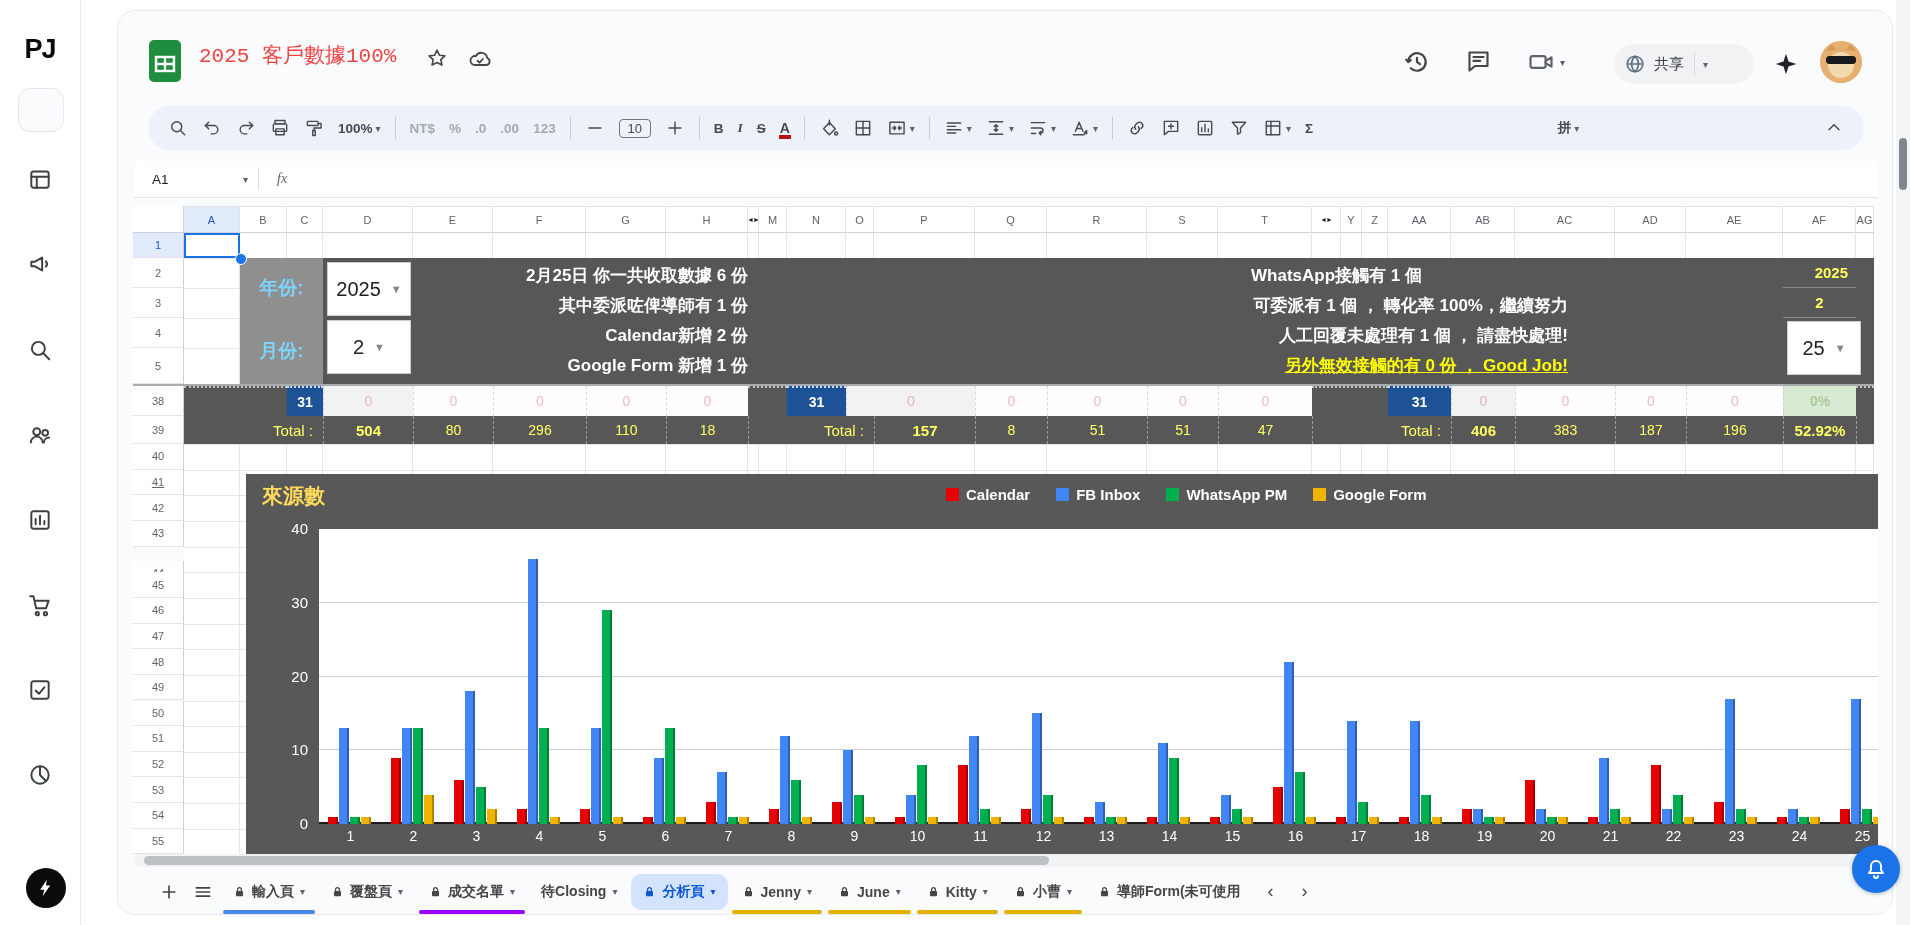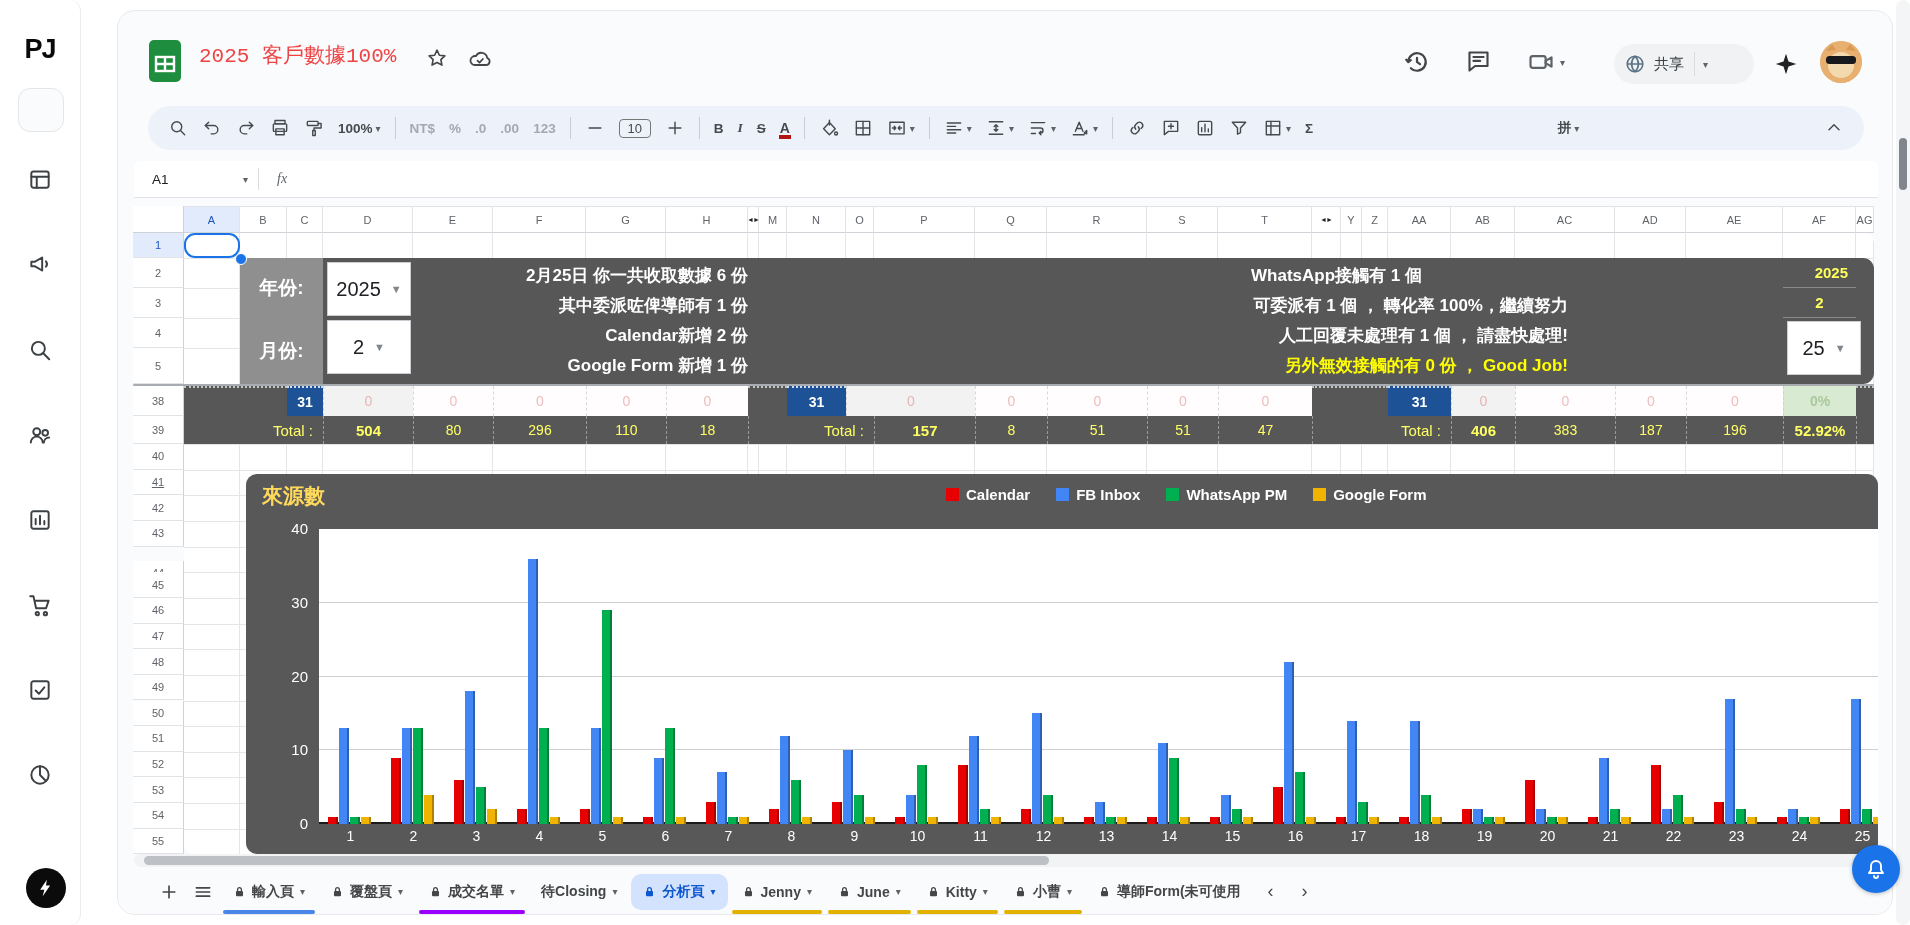--- a/index.html
+++ b/index.html
@@ -1,18 +1,18 @@
 <!DOCTYPE html>
 <html><head>
 <meta charset="utf-8">
 <style>
   html,body{margin:0;padding:0;}
   body{width:1910px;height:925px;position:relative;overflow:hidden;background:#fff;
        font-family:"Liberation Sans","DejaVu Sans",sans-serif;color:#202124;}
-  .abs{position:absolute;border-radius:11px;}
+  .abs{position:absolute;}
   svg{display:block;}
   
   .rail{left:0;top:0;width:80px;height:925px;background:#fff;border-right:1px solid #ececee;}
   .rail-logo{left:0;top:34px;width:80px;text-align:center;font-size:27px;font-weight:800;letter-spacing:-1px;color:#0a0a0a;}
   .rail-part{left:18px;top:88px;width:44px;height:42px;border:1px solid #e4e6e9;border-radius:12px;background:#fafbfc;}
   .rail-ic{left:27px;width:26px;height:26px;color:#3c4043;}
   .rail-fab{left:26px;top:868px;width:40px;height:40px;border-radius:50%;background:#0b0b0b;display:flex;align-items:center;justify-content:center;}
   
   .card{left:117px;top:10px;width:1776px;height:905px;background:#f9fbfd;border:1px solid #e7e9ec;
         border-radius:18px;overflow:hidden;box-sizing:border-box;}
@@ -54,21 +54,21 @@
   .ch-marker{font-size:7px;letter-spacing:-1px;color:#202124;background:#fff;}
   .rowhdr-cell{position:absolute;left:15px;width:51px;box-sizing:border-box;border-bottom:1px solid #e1e3e6;border-right:1px solid #cfd2d6;
                font-size:11px;color:#5f6368;display:flex;align-items:center;justify-content:center;background:#fff;}
   .rowhdr-cell.hl{background:#e2ebfb;color:#1a56c4;}
   .gridlines{left:66px;top:222px;width:1690px;height:621px;overflow:hidden;background:#fff;}
   .vline{position:absolute;top:0;bottom:0;width:1px;background:#e4e5e6;}
   .hline{position:absolute;left:0;right:0;height:1px;background:#e4e5e6;}
   
   .band{left:122px;top:247px;width:1634px;height:126px;background:#575757;}
   .band-light{position:absolute;left:0;top:0;width:83px;height:126px;background:#8f8f8f;}
-  .ctl-label{position:absolute;width:83px;text-align:center;font-size:19px;font-weight:bold;color:#ffffff;}
+  .ctl-label{position:absolute;width:83px;text-align:center;font-size:19px;font-weight:bold;color:#7dd3fc;}
   .dd{position:absolute;background:#fff;border:1px solid #c9cdd1;display:flex;align-items:center;justify-content:center;gap:10px;font-size:20px;color:#202124;}
   .dd .c{font-size:11px;color:#80868b;}
   .info{position:absolute;font-size:17px;font-weight:bold;color:#fff;line-height:30px;white-space:nowrap;}
   .info div{height:30px;}
   .yel{color:#ffff00;}
   .af-cell{position:absolute;left:1543px;width:73px;height:30px;line-height:30px;font-size:15px;font-weight:bold;color:#ffff5c;border-bottom:1px solid #8a8a8a;box-sizing:border-box;}
   
   .r38,.r39{left:66px;display:flex;height:30px;}
   .seg{box-sizing:border-box;display:flex;align-items:center;justify-content:center;font-size:14px;}
   .s-dark{background:#575757;border-top:2px dotted rgba(255,255,255,.65);}
@@ -563,21 +563,21 @@
     <div class="info" style="right:1126px;top:3px;text-align:right;" id="info-daily">
         <div>2月25日 你一共收取數據 6 份</div>
         <div>其中委派咗俾導師有 1 份</div>
         <div>Calendar新增 2 份</div>
         <div>Google Form 新增 1 份</div>
       </div>
     <div class="info" style="left:1011px;top:3px;width:317px;" id="info-whatsapp">
         <div style="text-align: left;">WhatsApp接觸有 1 個</div>
         <div style="text-align: right;">可委派有 1 個 ， 轉化率 100%，繼續努力</div>
         <div style="text-align: right;">人工回覆未處理有 1 個 ， 請盡快處理!</div>
-        <div class="yel" style="text-align: right;">另外無效接觸的有 0 份 ， Good Job!</div>
+        <div class="yel" style="text-align: right; text-decoration: underline;">另外無效接觸的有 0 份 ， Good Job!</div>
       </div>
     <div class="af-cell" style="top:0;text-align:right;padding-right:8px;">2025</div>
     <div class="af-cell" style="top:30px;text-align:center;">2</div>
     <div class="dd" style="left:1547px;top:63px;width:72px;height:52px;">
       <span>25</span>
         <span class="c">▼</span>
     </div>
   </div>
   <div class="abs frozen-line"></div>
 

